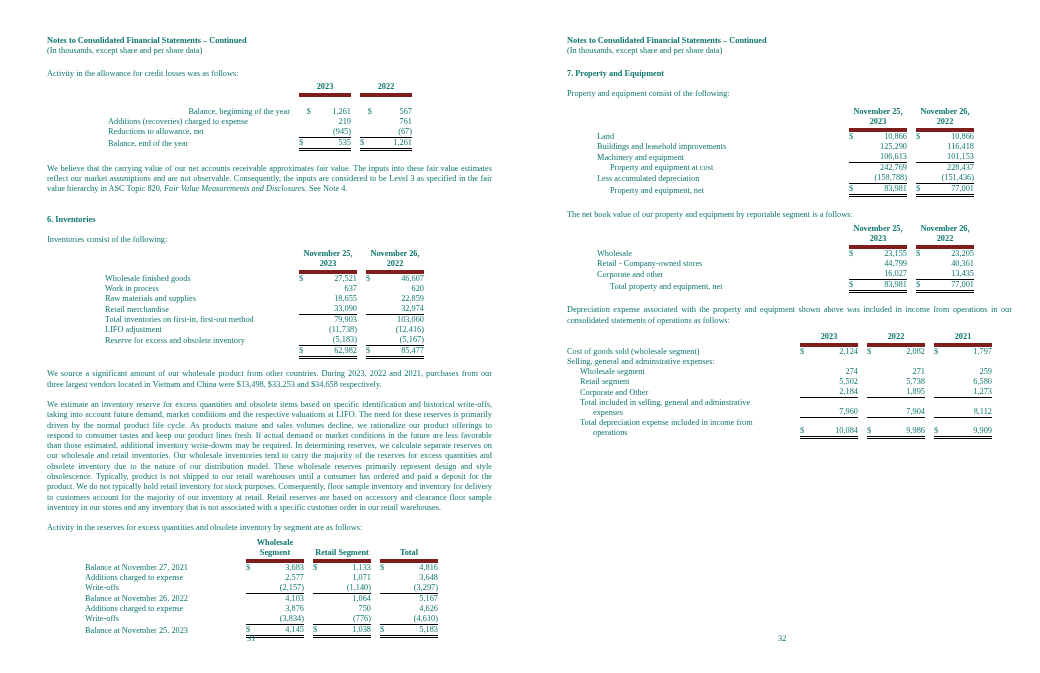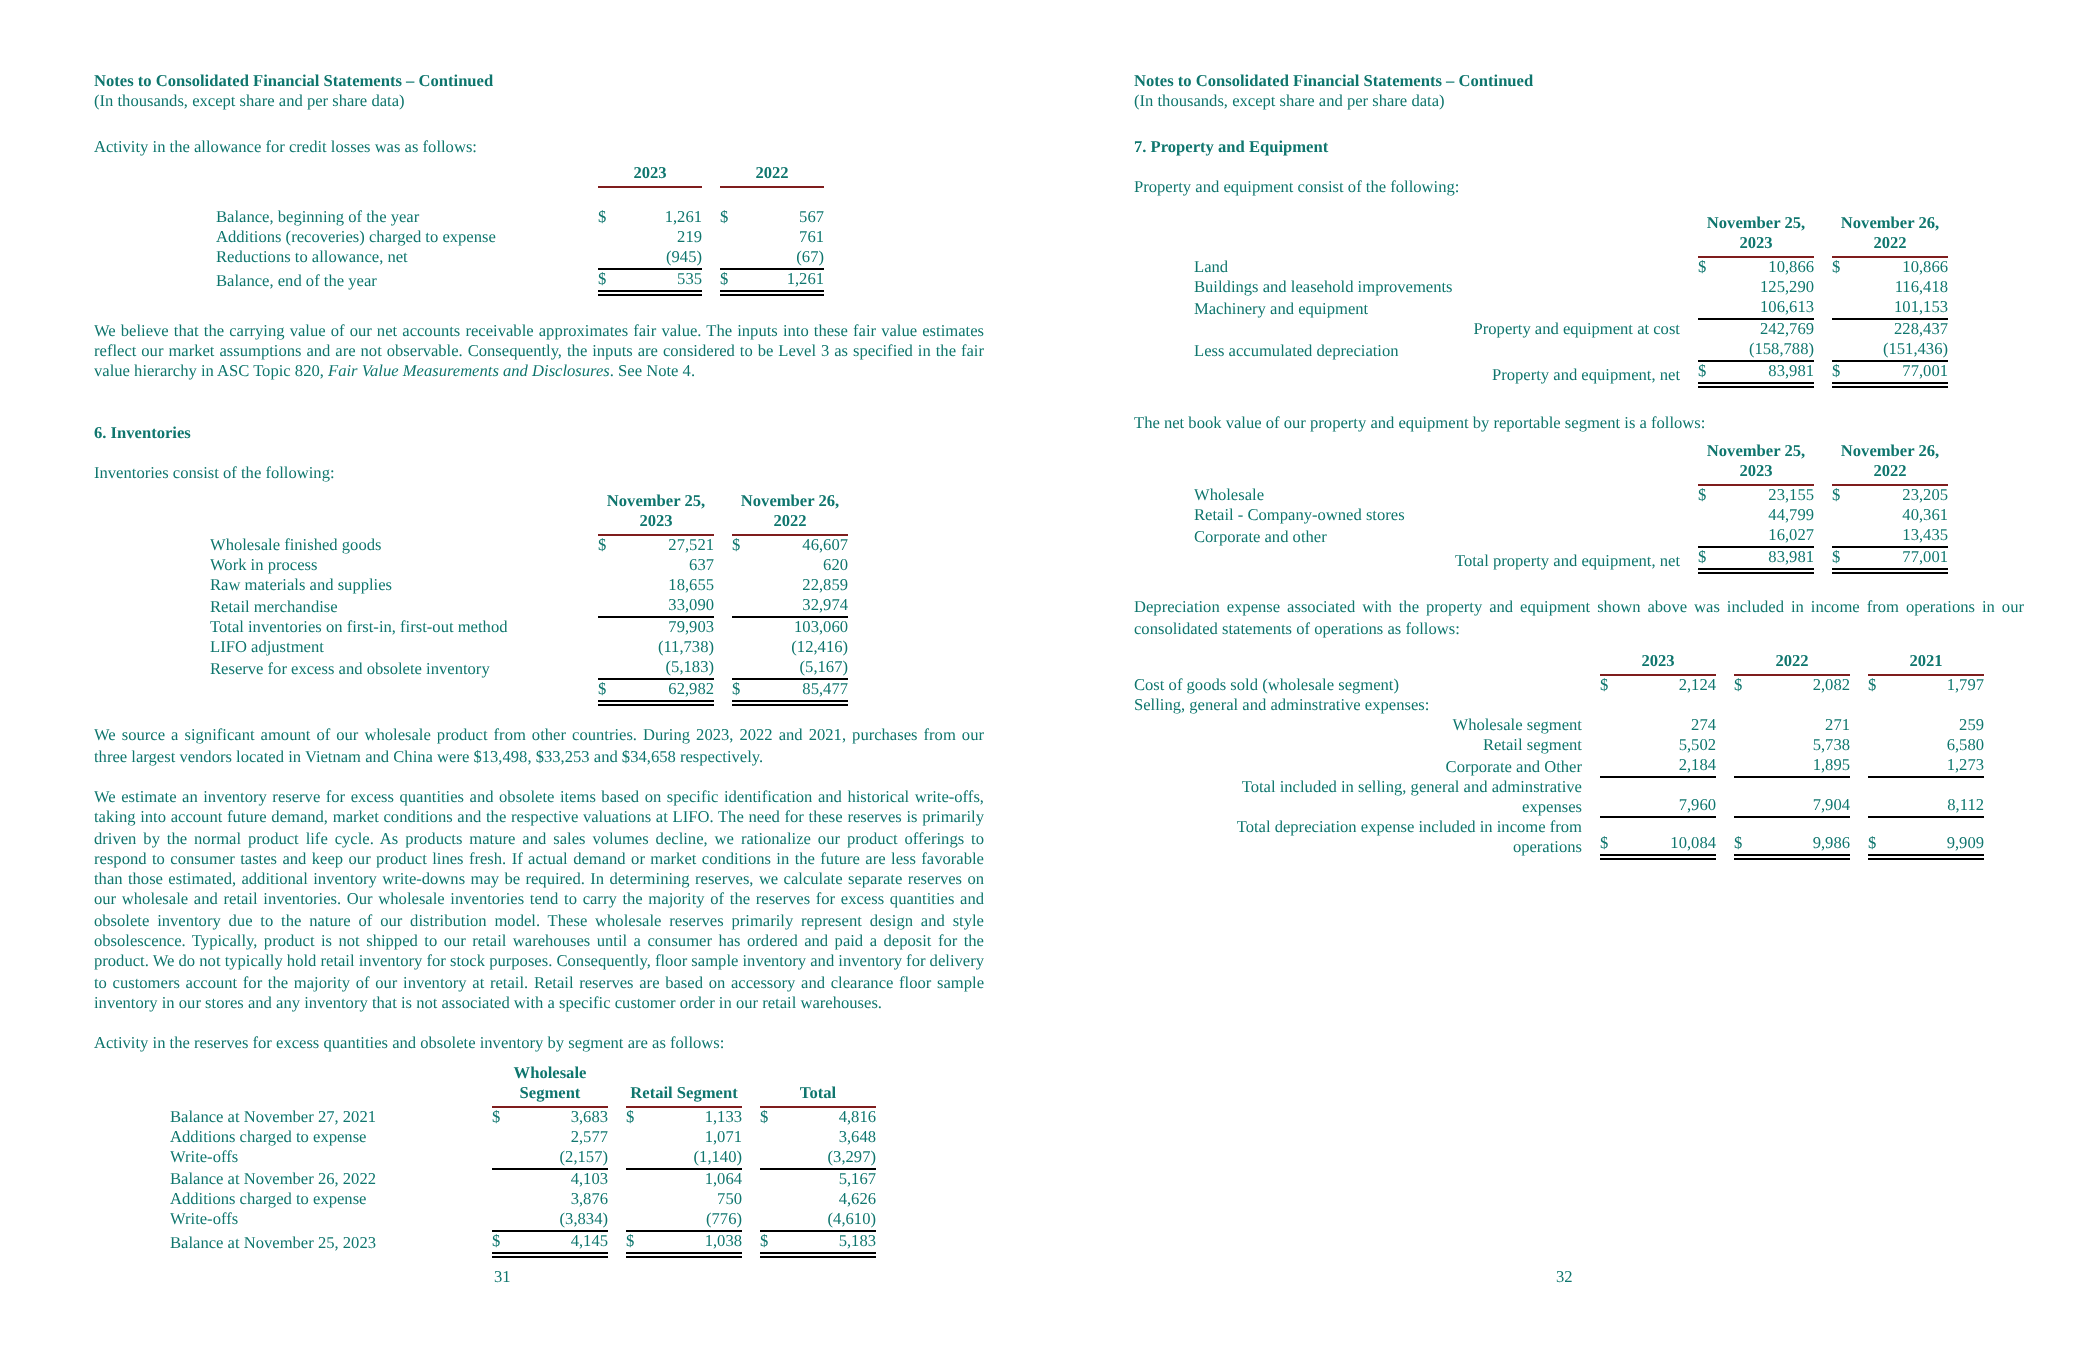--- a/index.html
+++ b/index.html
@@ -25,32 +25,32 @@
   .pagenum{position:absolute;top:598px;font-size:8.3px;}
   #pn-left{left:200px;}
   #pn-right{left:211px;font-family:Liberation Serif, serif;}
 
   
   table.fin{border-collapse:collapse;}
   .fin tr{height:10px;}
   .fin td{padding:0;vertical-align:bottom;font-size:8.3px;line-height:10px;}
   .fin .lbl{text-align:left;white-space:nowrap;}
   .fin .b{font-weight:normal;}
-  .fin .ind{padding-left:13px;text-align:right;}
+  .fin .ind{padding-left:13px;}
   .fin .l2{padding-left:13px;}
   .fin .gap{min-width:9px;}
   .fin .dol{width:12px;text-align:left;}
   .fin .amt{min-width:46px;text-align:right;white-space:nowrap;}
-  .fin .ch{font-weight:bold;text-align:center;border-bottom:1px solid #7f1d1d;padding:0 1px 1px 1px;white-space:nowrap;}
+  .fin .ch{font-weight:bold;text-align:center;border-bottom:4px solid #7f1d1d;padding:0 1px 1px 1px;white-space:nowrap;}
   .fin .ls{border-bottom:1px solid #000;}
   .fin .ld{border-bottom:3px double #000;}
 
   
   .tblA{margin-left:61px;} .tblA .lbl{width:182px;} .tblA .amt{min-width:40px;}
-  .tblA table tr:nth-child(2) td{padding-top:10px;}
+  .tblA table tr:nth-child(2) td{padding-top:10px;text-align:right;}
   .tblB{margin-left:58px;} .tblB .lbl{width:185px;}
   .tblC{margin-left:38px;} .tblC .lbl{width:152px;}
   .tblD{margin-left:30px;} .tblD .lbl{width:230px;}
   .tblE{margin-left:30px;} .tblE .lbl{width:230px;}
   .tblF{margin-left:0;}   .tblF .lbl{width:211px;white-space:normal;}
 </style>
 </head>
 <body>
 
 <div class="sheet">

